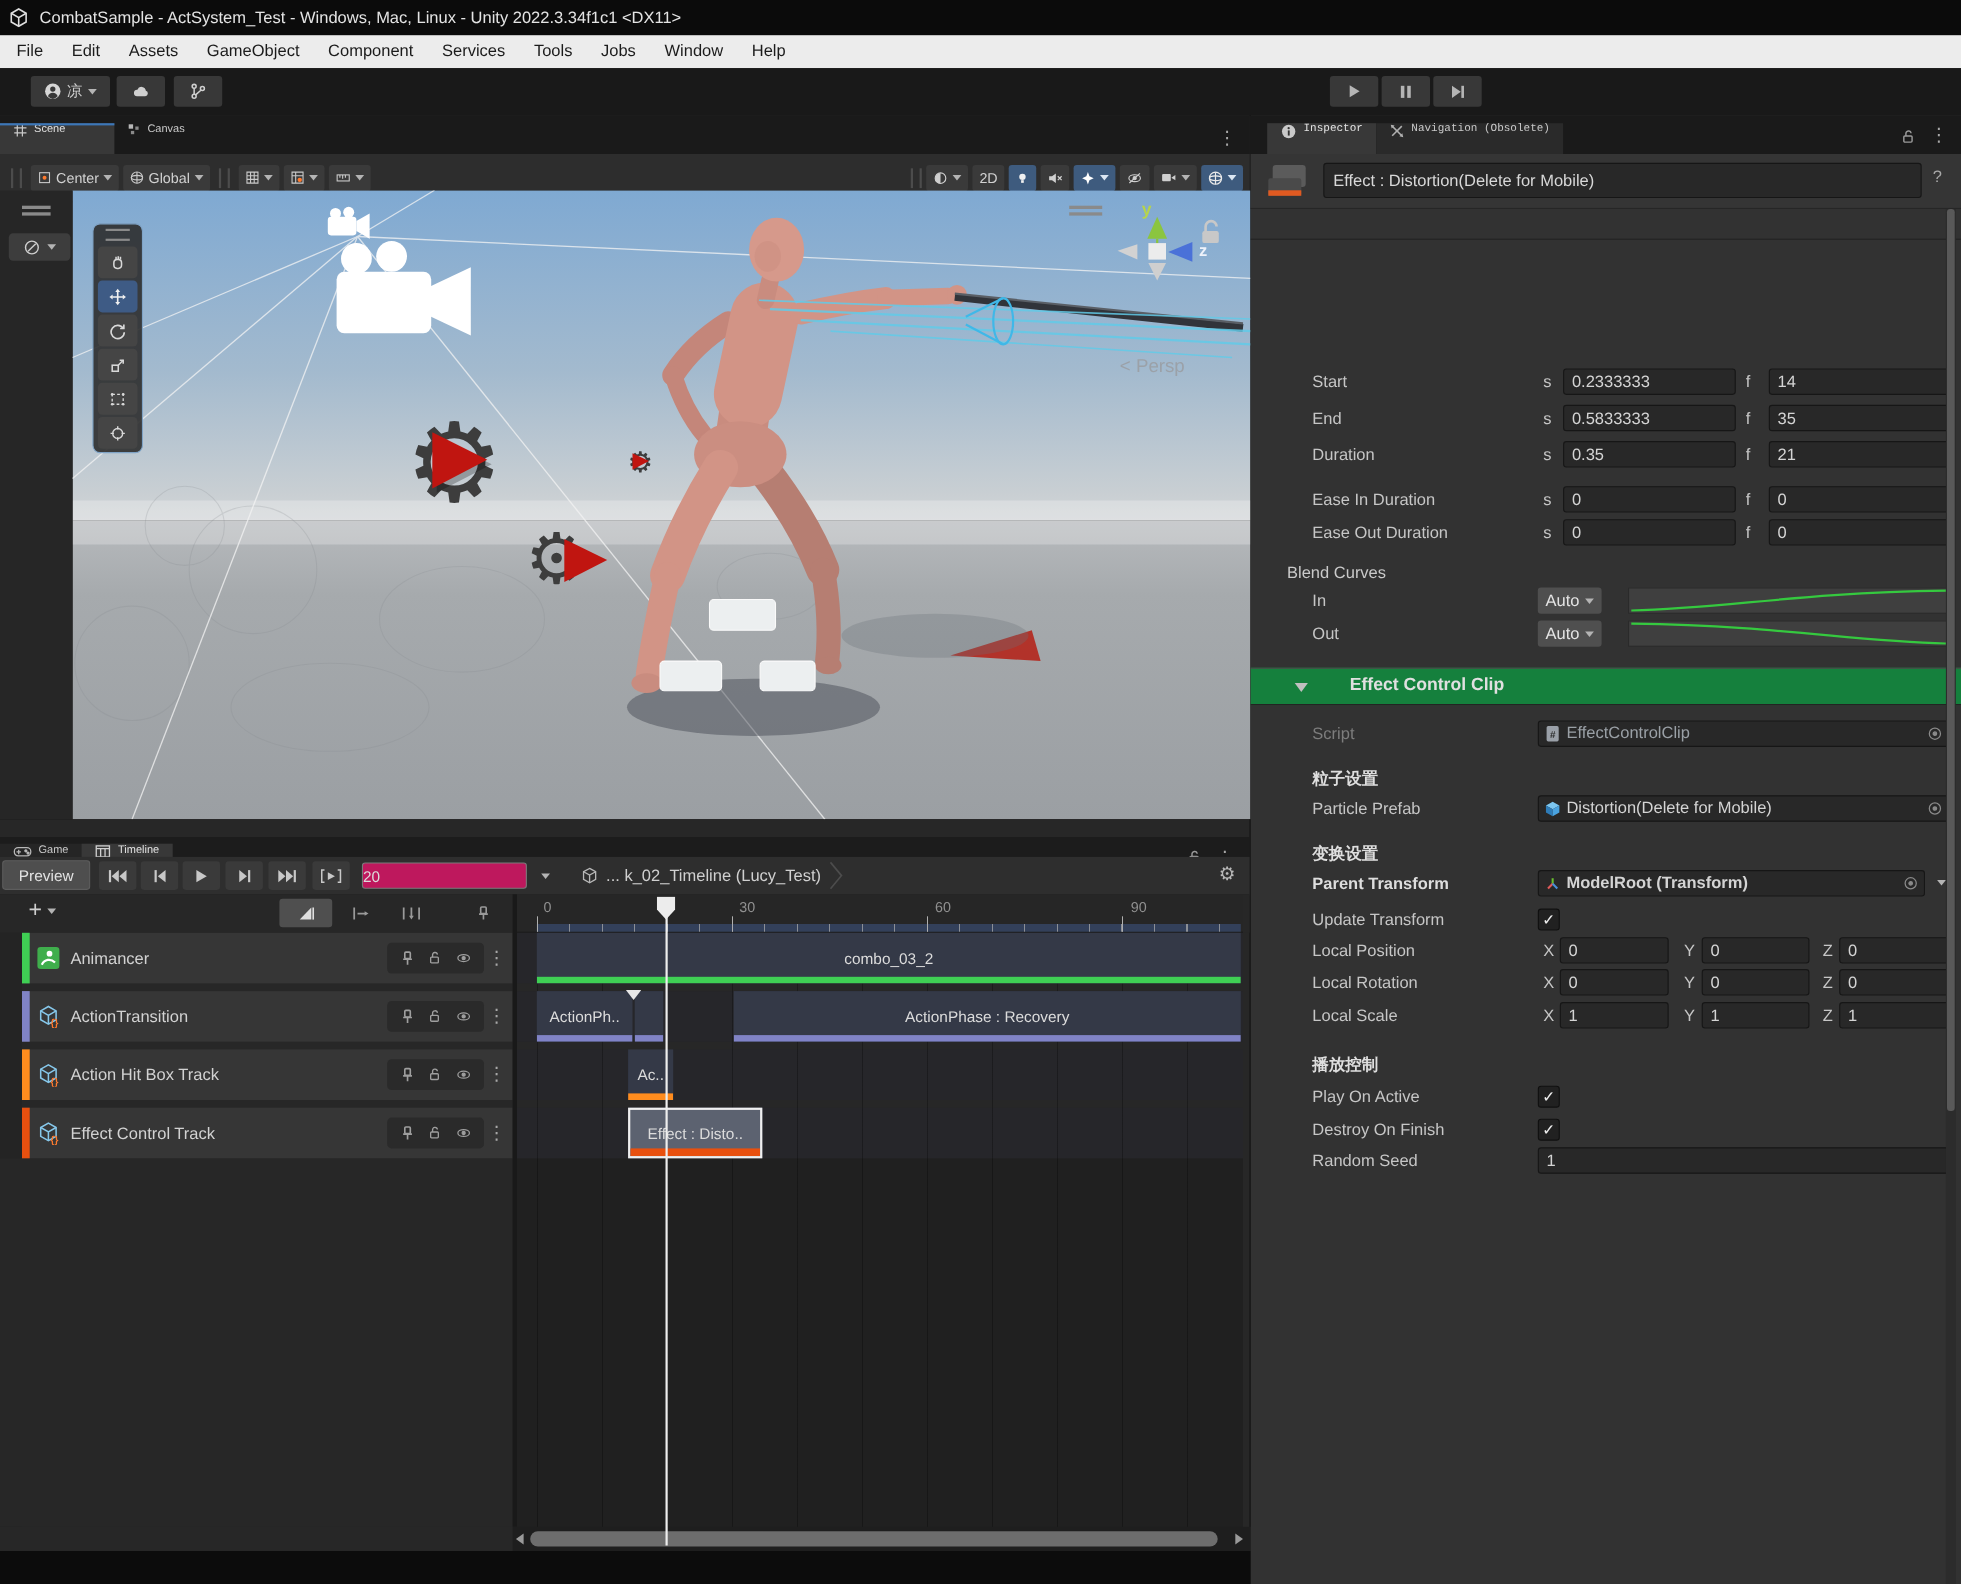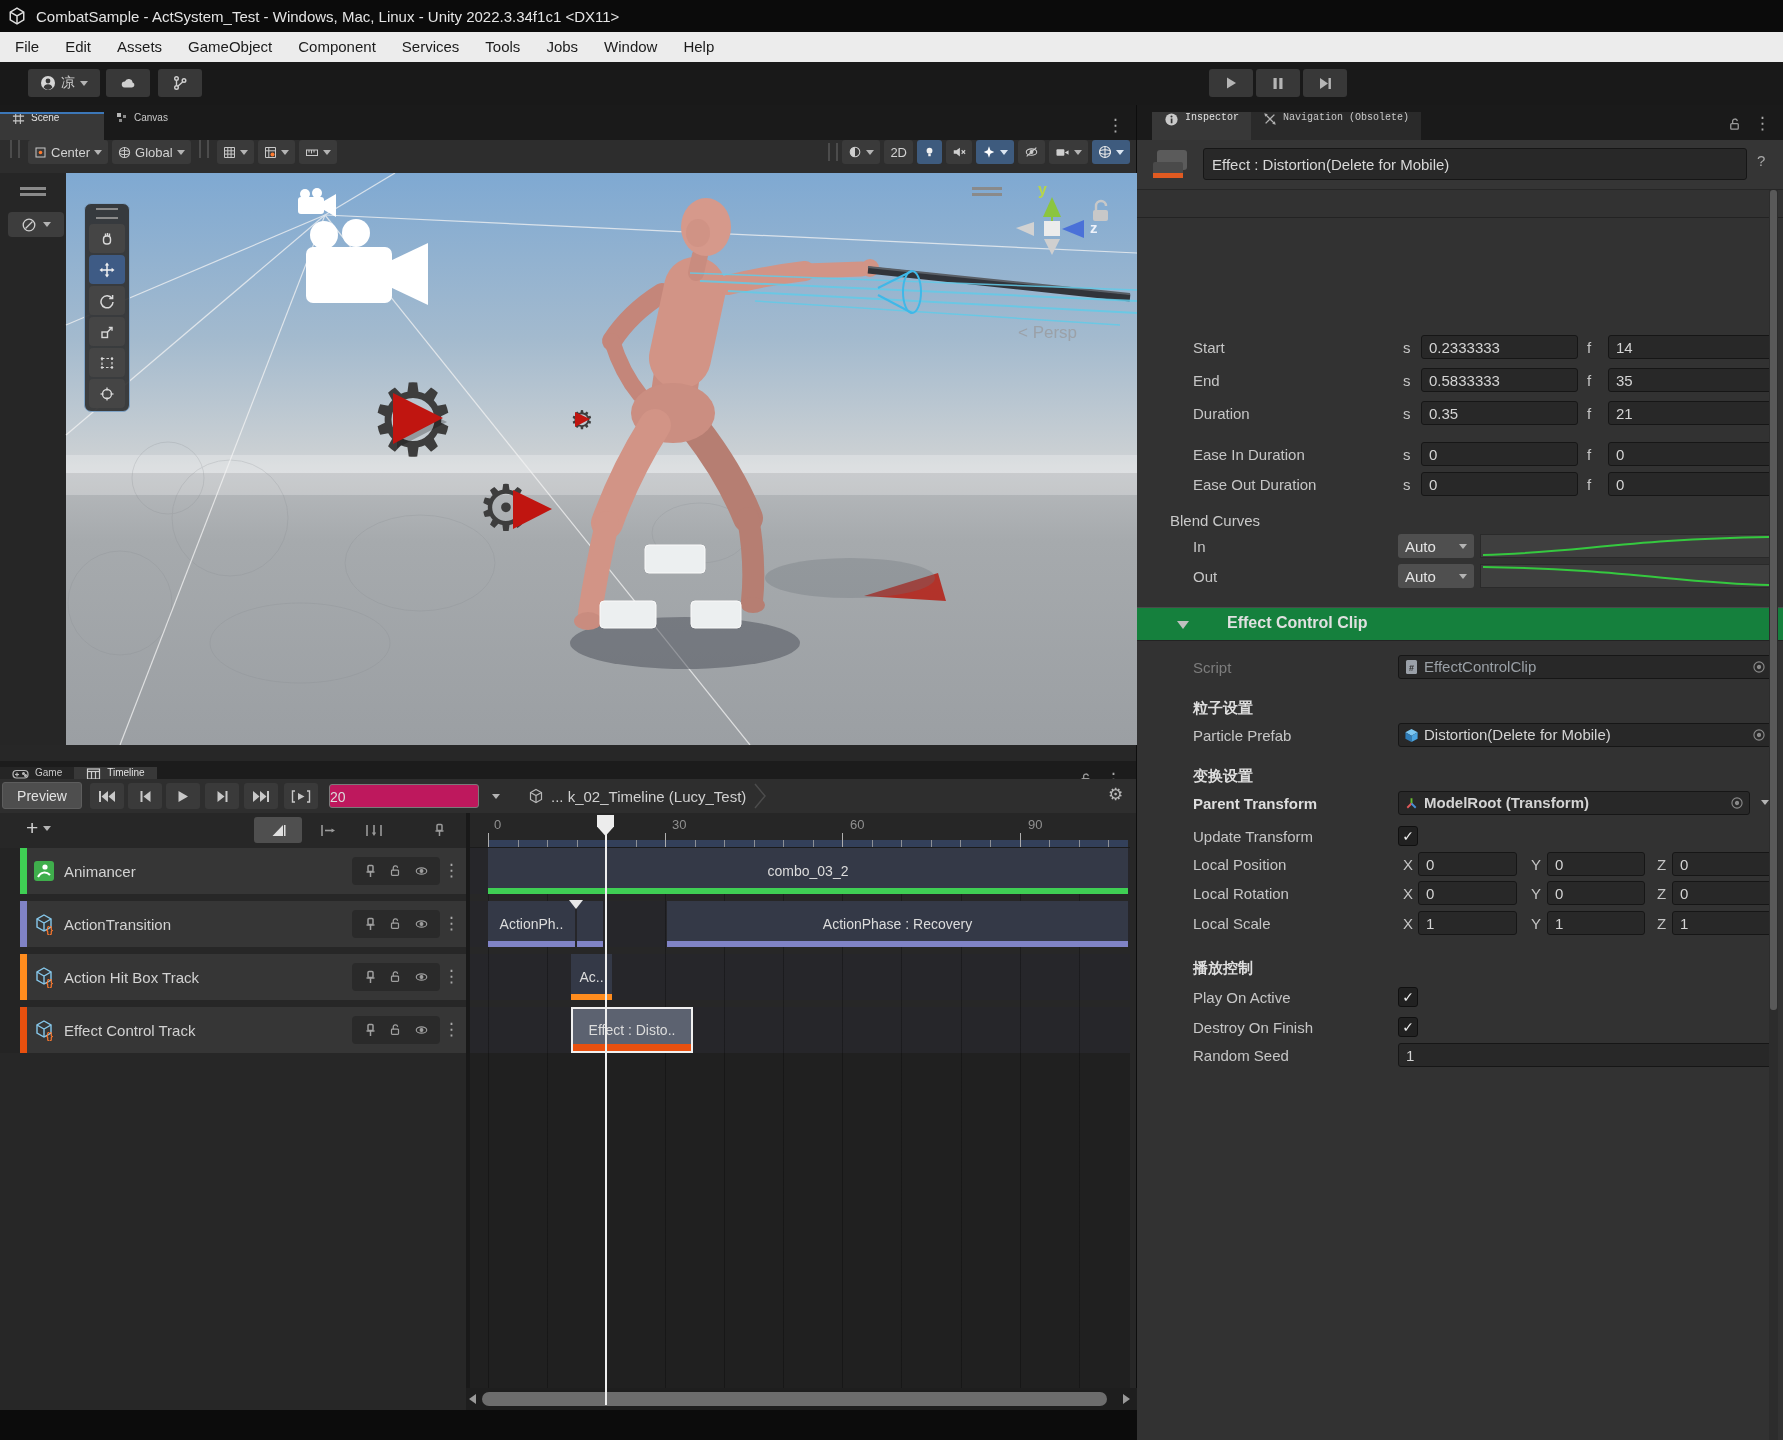--- a/index.html
+++ b/index.html
@@ -27,21 +27,21 @@
   .tab{height:28px;display:flex;align-items:flex-start;gap:6px;padding:0 12px;font-size:10px;
        color:#c9c9c9;background:#272727;position:relative;}
   .tab.active{background:#383838;color:#e2e2e2;}
   .tab.active.focused::before{content:"";position:absolute;left:0;top:0;right:0;height:2px;background:#3c77b8;}
   .kebab{color:#a8a8a8;font-size:17px;line-height:1;}
 
   
   .scene-panel{left:0;top:105px;width:1137px;height:640px;background:#2d2d2d;border-right:1px solid #0d0d0d;box-sizing:border-box;}
   .scene-tabs{position:absolute;left:0;top:0;width:100%;height:35px;}
   .scene-toolbar{position:absolute;left:0;top:35px;width:100%;height:44px;background:#2d2d2d;
-                 border-bottom:1px solid #1f1f1f;display:flex;align-items:flex-start;gap:4px;padding:0 6px;box-sizing:border-box;font-size:13px;}
+                 border-bottom:1px solid #1f1f1f;display:flex;align-items:center;gap:4px;padding:0 6px;box-sizing:border-box;font-size:13px;}
   .stb{height:24px;background:#3a3a3a;border-radius:3px;display:flex;align-items:center;gap:4px;
        padding:0 6px;color:#d2d2d2;}
   .stb.blue{background:#3e5b7e;}
   .grip{width:6px;height:18px;border-left:2px solid #4c4c4c;border-right:2px solid #4c4c4c;margin:0 4px;}
   .viewport{position:absolute;left:0;top:68px;width:1137px;height:572px;overflow:hidden;}
   .tool-palette{position:absolute;left:84px;top:30px;width:44px;background:rgba(45,45,45,.9);
                 border:1px solid #7fa3c6;border-radius:7px;padding:4px 0 3px;display:flex;flex-direction:column;align-items:center;gap:2px;}
   .tp-handle{width:22px;height:7px;border-top:2px solid #8a8a8a;border-bottom:2px solid #8a8a8a;margin-bottom:3px;}
   .tpbtn{width:36px;height:29px;background:#454545;border-radius:4px;display:flex;align-items:center;justify-content:center;}
   .tpbtn.sel{background:#3e5b85;}
@@ -104,21 +104,21 @@
   .ifield{position:absolute;top:0;height:24px;background:#282828;border:1px solid #161616;border-radius:3px;
           color:#d4d4d4;line-height:24px;padding-left:7px;box-sizing:border-box;font-size:15px;white-space:nowrap;overflow:hidden;}
   .u-s{left:266px;} .f-s{left:284px;width:157px;}
   .u-f{left:450px;} .f-f{left:471px;width:164px;}
   .u-x{left:266px;} .f-x{left:281px;width:99px;}
   .u-y{left:394px;} .f-y{left:410px;width:98px;}
   .u-z{left:520px;} .f-z{left:535px;width:100px;}
   .f-wide{left:261px;width:374px;display:flex;align-items:center;gap:5px;padding-left:5px;}
   .f-wide .txt{flex:1;}
   .picker{margin-right:5px;}
-  .dropdown{position:absolute;left:261px;top:0;width:76px;height:24px;background:#4f4f4f;border-radius:3px;
+  .dropdown{position:absolute;left:261px;top:0;width:58px;height:24px;background:#4f4f4f;border-radius:3px;
             display:flex;align-items:center;justify-content:space-between;padding:0 7px;box-sizing:border-box;color:#e4e4e4;}
   .curvefield{position:absolute;left:343px;top:0;width:292px;height:24px;background:#3f3f3f;border:1px solid #2a2a2a;box-sizing:border-box;}
   .checkbox{position:absolute;left:261px;top:2px;width:18px;height:18px;background:#212121;border:1px solid #101010;
             border-radius:3px;color:#efefef;font-size:14px;line-height:18px;text-align:center;}
   .secbar{position:absolute;left:0;width:100%;height:34px;background:#15803d;border-top:1px solid #4a4a4a;border-bottom:1px solid #232323;box-sizing:border-box;}
   .secbar .tri{position:absolute;left:40px;top:13px;width:0;height:0;border-left:6px solid transparent;border-right:6px solid transparent;border-top:8px solid #c0c0c0;}
   .secbar .ttl{position:absolute;left:90px;top:6px;font-weight:bold;font-size:16px;color:#e0e0e0;}
   .vscroll{position:absolute;left:632px;top:85px;width:9px;height:1250px;background:#2c2c2c;}
   .vthumb{position:absolute;left:1px;top:0px;width:7px;height:820px;background:#595959;border-radius:3px;}
 </style>

